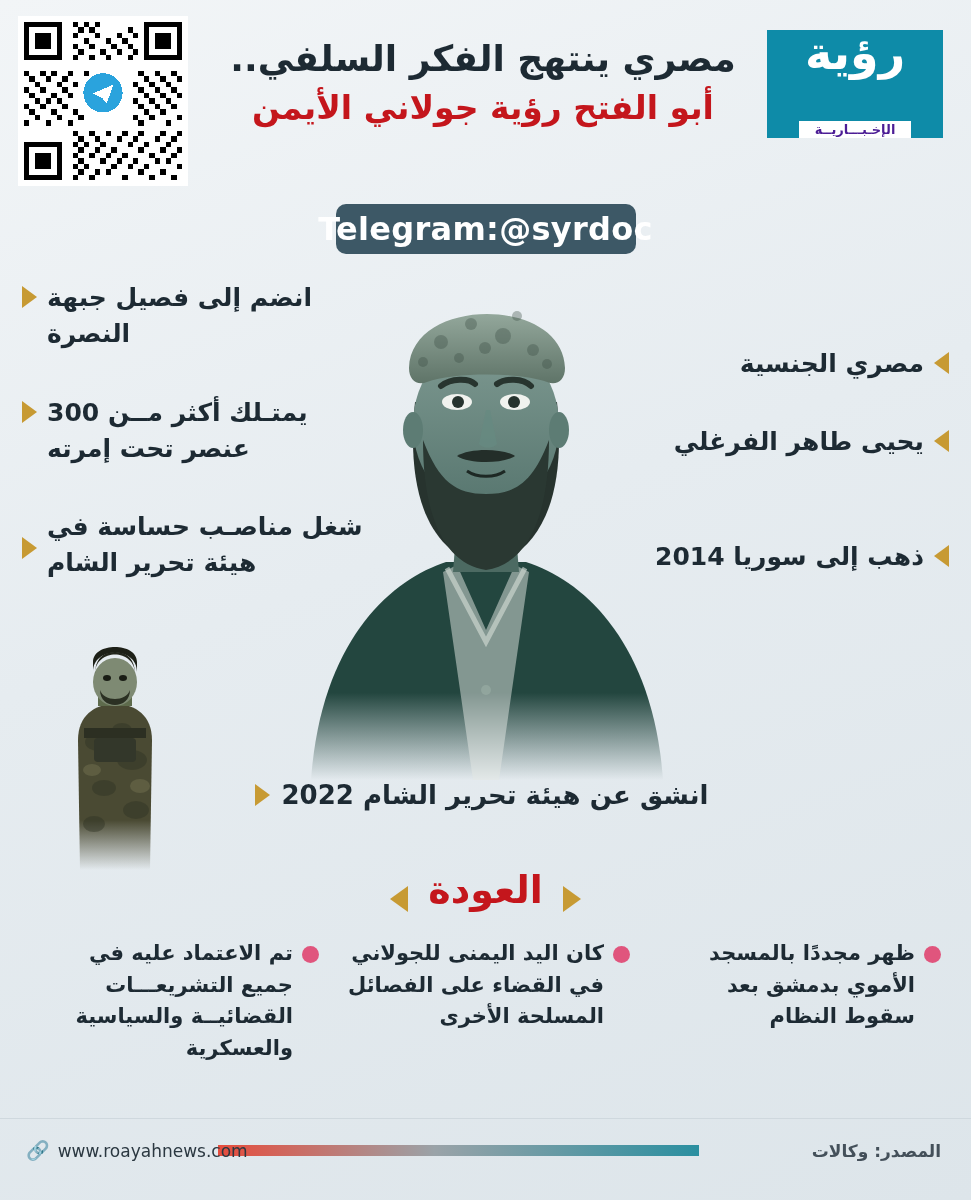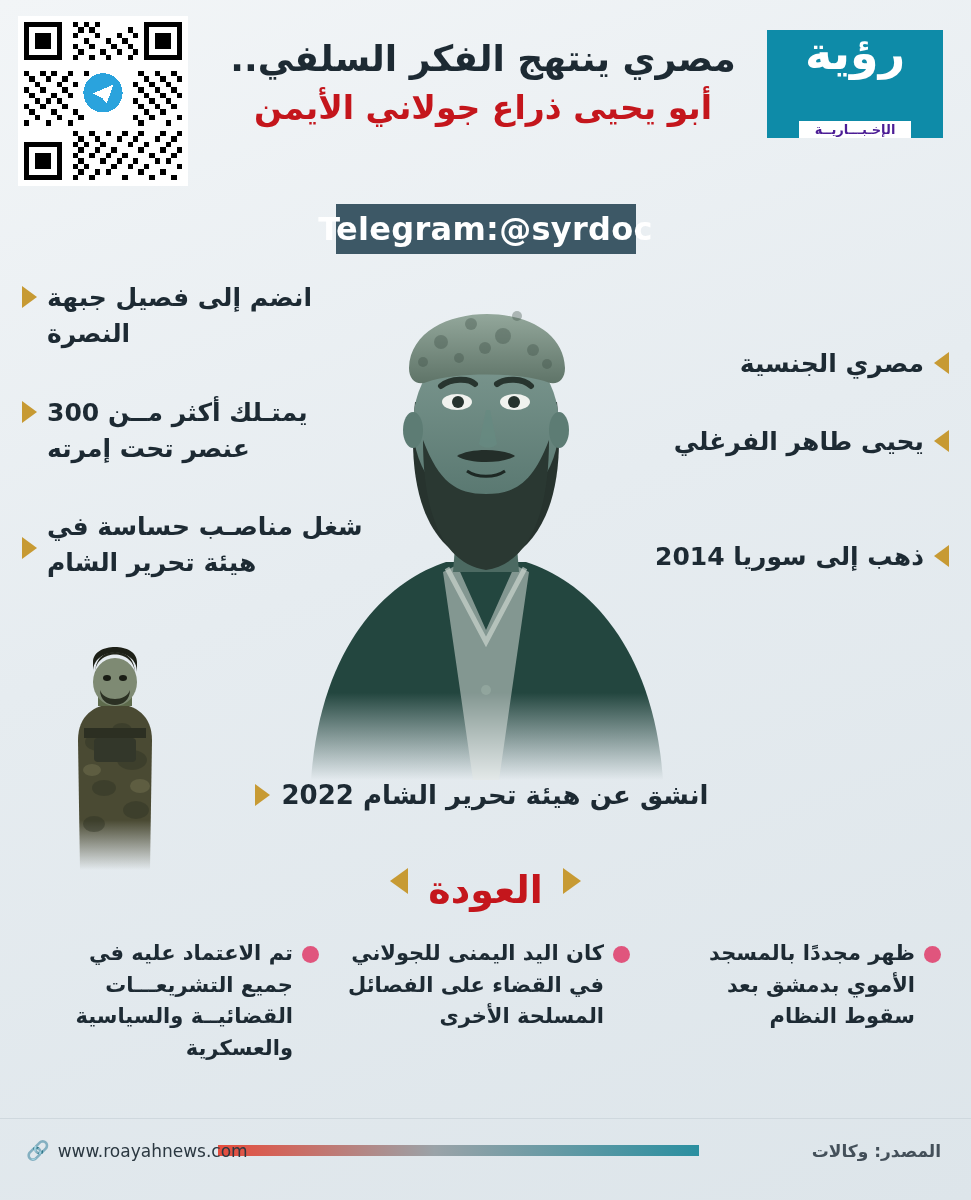--- a/index.html
+++ b/index.html
@@ -57,21 +57,21 @@
     color: #c4161c; font-size: 33px; font-weight: bold;
     line-height: 1.3; margin-top: 6px;
   }
 
   
   .tg-pill {
     position: absolute; top: 204px; left: 0; right: 0;
     margin: 0 auto;
     width: 300px; height: 50px;
     background: #3d5866;
-    border-radius: 0;
+    border-radius: 10px;
     display: flex; align-items: center; justify-content: center;
   }
   .tg-pill span {
     color: #ffffff; font-size: 32px; font-weight: bold;
     direction: ltr; letter-spacing: 0.3px;
   }
 
   
   .portrait {
     position: absolute; bottom: 420px; left: 0; right: 0; margin: 0 auto;
@@ -131,21 +131,21 @@
     border-bottom: 11px solid transparent;
     border-left: 15px solid #c79a33;
   }
   .defection span {
     color: #1d2a33; font-size: 26px; font-weight: bold;
   }
 
   
   .return-head {
     position: absolute; top: 868px; left: 0; right: 0;
-    display: flex; align-items: flex-start; justify-content: center; gap: 20px;
+    display: flex; align-items: flex-end; justify-content: center; gap: 20px;
   }
   .return-head .mark-l, .return-head .mark-r {
     width: 0; height: 0;
     border-top: 13px solid transparent;
     border-bottom: 13px solid transparent;
   }
   .return-head .mark-r { border-right: 18px solid #c79a33; }
   .return-head .mark-l { border-left: 18px solid #c79a33; }
   .return-head span {
     color: #c4161c; font-size: 38px; font-weight: bold;
@@ -360,21 +360,21 @@
     </svg>
   </div>
 
   <div class="logo">
     <div class="logo-main">رؤية</div>
     <div class="logo-sub">الإخـبـــاريــة</div>
   </div>
 
   <div class="title-wrap">
     <div class="title-1">مصري ينتهج الفكر السلفي..</div>
-    <div class="title-2">أبو يحيى ذراع جولاني الأيمن</div>
+    <div class="title-2">أبو الفتح رؤية جولاني الأيمن</div>
   </div>
 
   <div class="tg-pill">
     <span>Telegram:@syrdoc</span>
   </div>
 
   <div class="portrait">
     <svg viewBox="0 0 430 530">
       <defs>
         <linearGradient id="bodyG" x1="0" y1="0" x2="0" y2="1">

